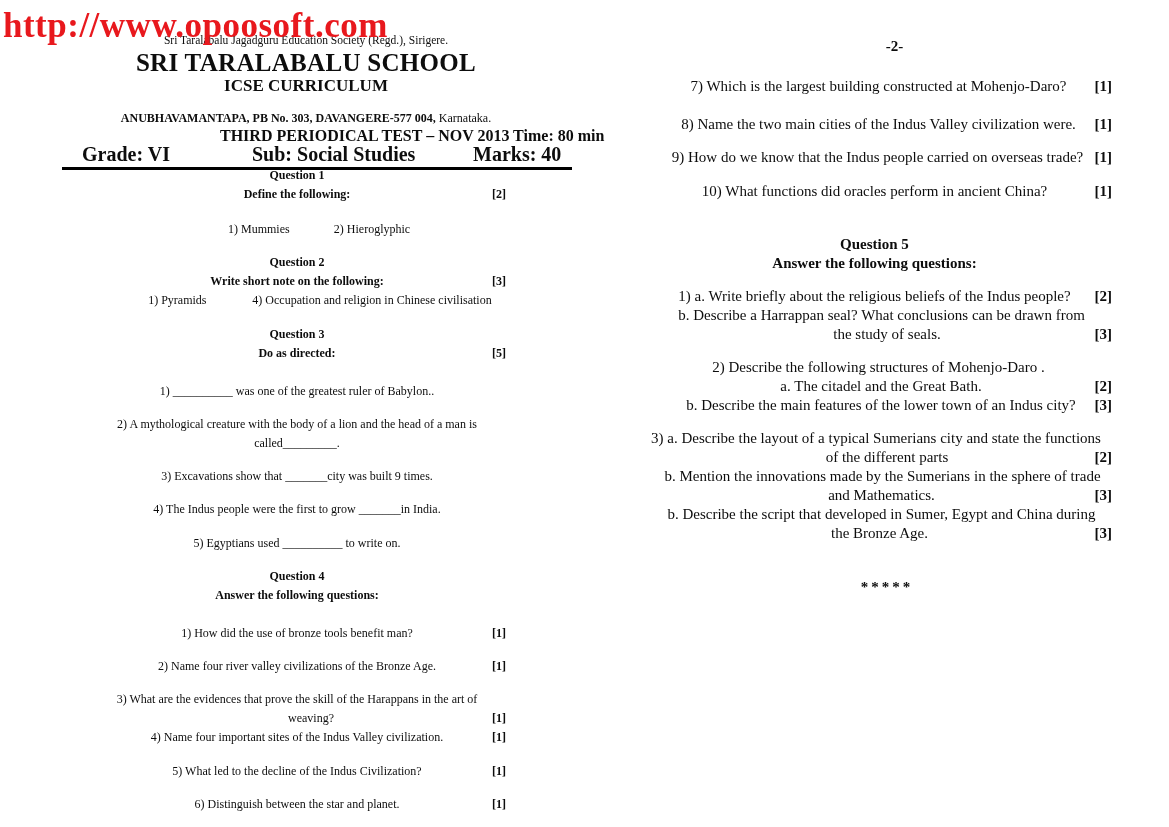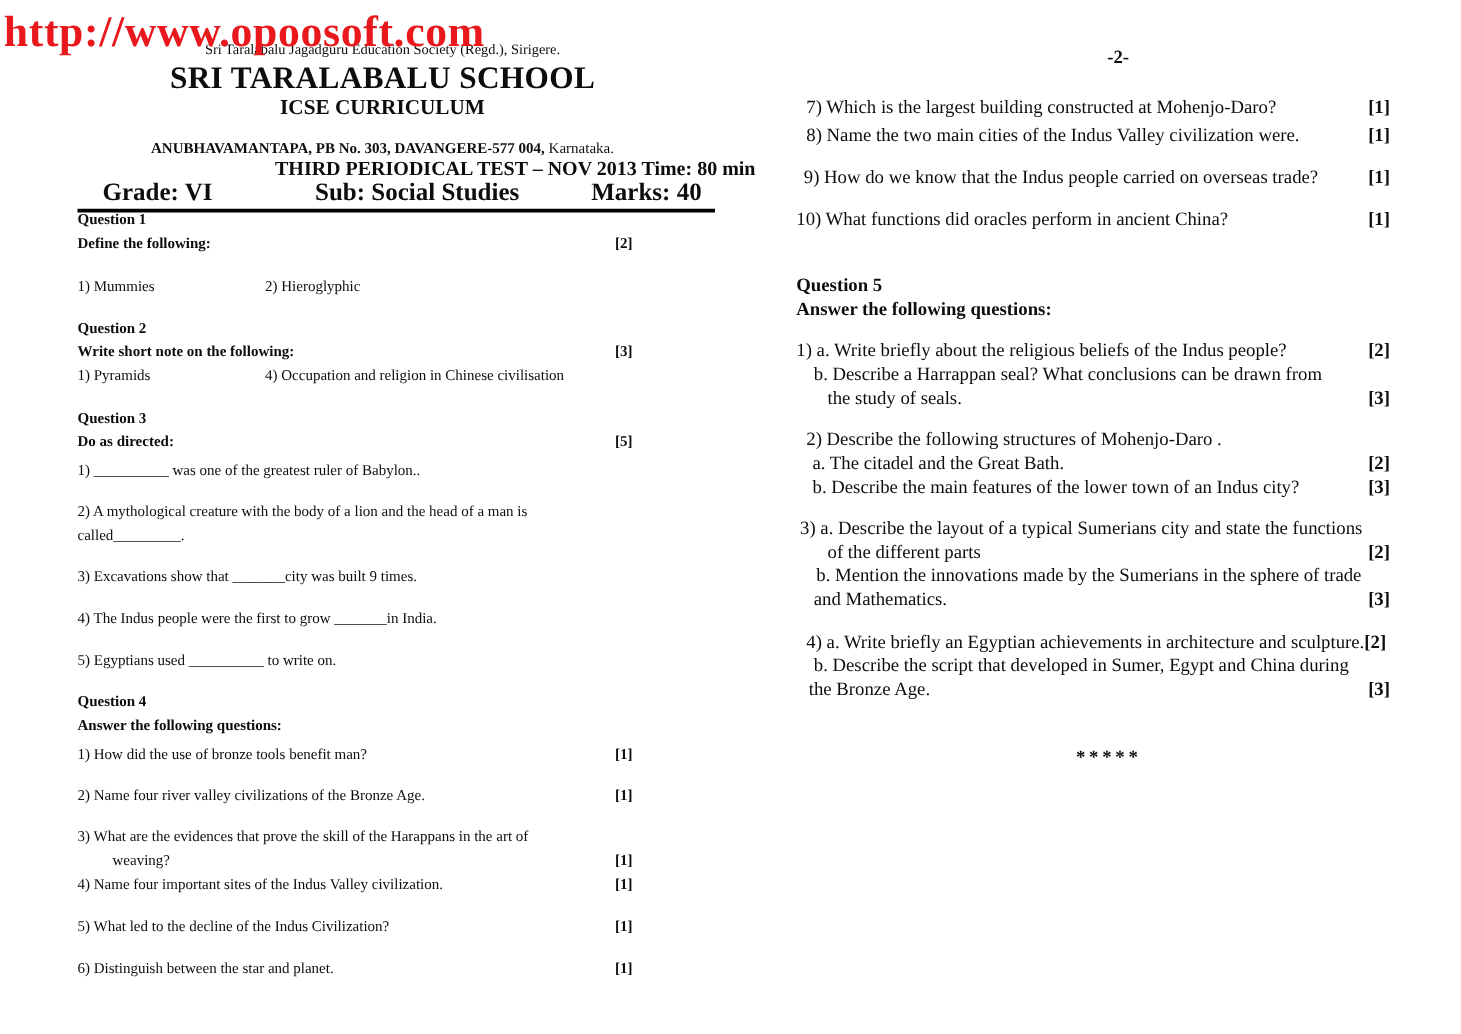--- a/index.html
+++ b/index.html
@@ -27,28 +27,28 @@
   .address .reg{font-weight:normal;}
   .testline{margin-top:3px;font-size:16px;line-height:17px;font-weight:bold;padding-left:158px;white-space:nowrap;}
   .graderow{position:relative;margin-top:2px;height:17px;font-size:20px;line-height:17px;font-weight:bold;}
   .graderow .g{position:absolute;left:20px;}
   .graderow .s{position:absolute;left:190px;}
   .graderow .m{position:absolute;left:411px;}
   .rule{margin-top:4px;height:3px;width:510px;background:#000;}
   
   .colL{position:absolute;left:62px;top:160px;width:470px;font-size:12px;}
   .colR{position:absolute;left:637px;top:0;width:475px;font-size:15px;}
-  .ln{position:relative;line-height:19px;white-space:nowrap;}
+  .ln{position:relative;line-height:19px;white-space:nowrap;text-align:center;}
   .bold{font-weight:bold;}
   .mkL{position:absolute;left:430px;top:0;font-weight:bold;}
   .mkR{position:absolute;right:0;top:0;font-weight:bold;}
   .mkIn{font-weight:bold;}
   .pair-first{display:inline-block;width:150px;}
   
-  .mt6{margin-top:6px;}.mt13{margin-top:4px;}.mt14{margin-top:14px;}
+  .mt6{margin-top:6px;}.mt13{margin-top:19px;}.mt14{margin-top:14px;}
   .mt15{margin-top:15px;}.mt16{margin-top:16px;}.mt21{margin-top:21px;}
   .mt34{margin-top:34px;}
   
   .pl3{padding-left:3px;}.pl6{padding-left:6px;}.pl8{padding-left:8px;}
   .pl10{padding-left:10px;}.pl13{padding-left:13px;}.pl14{padding-left:14px;}
   .pl16{padding-left:16px;}.pl25{padding-left:25px;}.pl28{padding-left:28px;}
   .p2label{margin-top:37px;text-align:center;padding-left:40px;font-weight:bold;font-size:15px;line-height:19px;}
   .stars{margin-top:35px;text-align:center;padding-left:25px;font-weight:bold;font-size:15px;letter-spacing:3px;line-height:19px;}
 </style>
 </head>
@@ -120,20 +120,19 @@
 
     <div class="ln mt14 pl8"><span>2) Describe the following structures of Mohenjo-Daro .</span></div>
     <div class="ln pl13"><span>a. The citadel and the Great Bath.</span><span class="mkR">[2]</span></div>
     <div class="ln pl13"><span>b. Describe the main features of the lower town of an Indus city?</span><span class="mkR">[3]</span></div>
 
     <div class="ln mt14 pl3"><span>3) a. Describe the layout of a typical Sumerians city and state the functions</span></div>
     <div class="ln pl25"><span>of the different parts</span><span class="mkR">[2]</span></div>
     <div class="ln pl16"><span>b. Mention the innovations made by the Sumerians in the sphere of trade</span></div>
     <div class="ln pl14"><span>and Mathematics.</span><span class="mkR">[3]</span></div>
 
-    <div class="ln mt15 pl8"><span>4) a. Write briefly an Egyptian achievements in architecture and sculpture.</span><span class="mkIn">[2]</span></div>
     <div class="ln pl14"><span>b. Describe the script that developed in Sumer, Egypt and China during</span></div>
     <div class="ln pl10"><span>the Bronze Age.</span><span class="mkR">[3]</span></div>
 
     <div class="stars">*****</div>
   </div>
 
 </div>
 
 </body></html>

